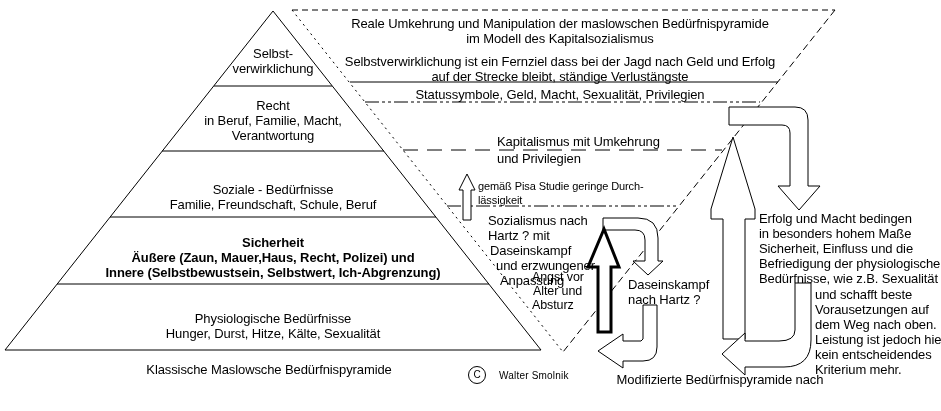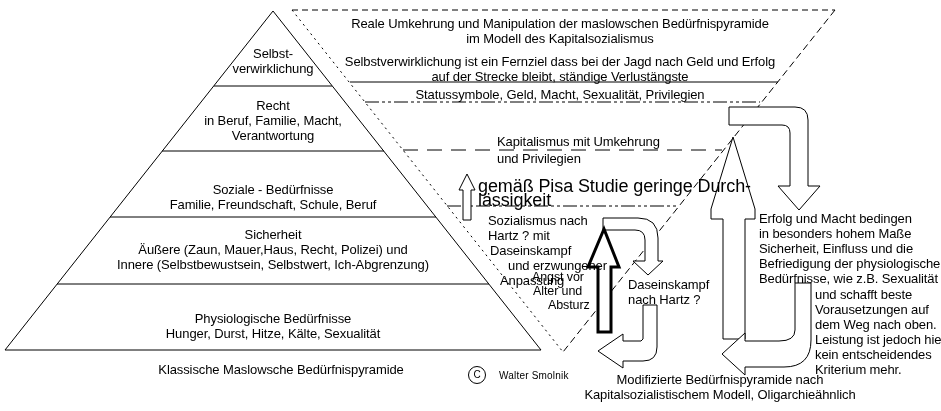--- a/index.html
+++ b/index.html
@@ -12,22 +12,22 @@
   }
   .stage svg { position:absolute; left:0; top:0; }
   .shape { stroke:var(--ink); fill:none; stroke-width:1; }
   .arrow { stroke:var(--ink); fill:var(--bg); stroke-width:1; }
   .arrow-bold { stroke:var(--ink); fill:var(--bg); stroke-width:3; }
   .txt { position:absolute; line-height:15px; white-space:nowrap; }
   .ctr { text-align:center; }
   .lh14 { line-height:14px; }
   .lh17 { line-height:17px; }
   .ln { white-space:nowrap; }
-  .in1{ margin-left:1px; } .in2{ margin-left:2px; } .in4{ margin-left:20px; }
-  .in16{ margin-left:16px; } .in20{ margin-left:12px; }
+  .in1{ margin-left:1px; } .in2{ margin-left:2px; } .in4{ margin-left:8px; }
+  .in16{ margin-left:0; } .in20{ margin-left:12px; }
   .copyright-circle {
     position:absolute; left:468px; top:366px; width:16px; height:16px;
     border:1px solid var(--ink); border-radius:50%;
     font-size:10px; line-height:16px; text-align:center;
   }
   .credit-name { position:absolute; left:499px; top:370px; font-size:10px; letter-spacing:0.2px; }
 </style>
 </head>
 <body>
 
@@ -74,49 +74,49 @@
   </div>
   <div class="txt ctr" style="left:63px; top:98px; width:420px;">
     <div class="ln">Recht</div>
     <div class="ln">in Beruf, Familie, Macht,</div>
     <div class="ln">Verantwortung</div>
   </div>
   <div class="txt ctr" style="left:63px; top:182px; width:420px;">
     <div class="ln">Soziale - Bedürfnisse</div>
     <div class="ln">Familie, Freundschaft, Schule, Beruf</div>
   </div>
-  <div class="txt ctr" style="left:63px; top:227px; width:420px;">
+  <div class="txt ctr" style="left:63px; top:235px; width:420px;font-weight:bold;">
     <div class="ln">Sicherheit</div>
     <div class="ln">Äußere (Zaun, Mauer,Haus, Recht, Polizei) und</div>
     <div class="ln">Innere (Selbstbewustsein, Selbstwert, Ich-Abgrenzung)</div>
   </div>
   <div class="txt ctr" style="left:63px; top:311px; width:420px;text-align:center;">
     <div class="ln">Physiologische Bedürfnisse</div>
     <div class="ln">Hunger, Durst, Hitze, Kälte, Sexualität</div>
   </div>
-  <div class="txt ctr" style="left:81px; top:362px; width:400px;">
+  <div class="txt ctr" style="left:69px; top:362px; width:400px;">
     <div class="ln">Klassische Maslowsche Bedürfnispyramide</div>
   </div>
 
   <div class="txt ctr" style="left:285px; top:16px; width:550px;">
     <div class="ln">Reale Umkehrung und Manipulation der maslowschen Bedürfnispyramide</div>
     <div class="ln">im Modell des Kapitalsozialismus</div>
   </div>
   <div class="txt ctr" style="left:285px; top:54px; width:550px;">
     <div class="ln">Selbstverwirklichung ist ein Fernziel dass bei der Jagd nach Geld und Erfolg</div>
     <div class="ln">auf der Strecke bleibt, ständige Verlustängste</div>
   </div>
   <div class="txt ctr" style="left:350px; top:87px; width:420px;">
     <div class="ln">Statussymbole, Geld, Macht, Sexualität, Privilegien</div>
   </div>
   <div class="txt lh17" style="left:497px; top:133px;">
     <div class="ln">Kapitalismus mit Umkehrung</div>
     <div class="ln">und Privilegien</div>
   </div>
-  <div class="txt lh14" style="left:478px; top:179px; font-size:18px;">
+  <div class="txt lh14" style="left:478px; top:179px; font-size:11px;">
     <div class="ln">gemäß Pisa Studie geringe Durch-</div>
     <div class="ln">lässigkeit</div>
   </div>
   <div class="txt" style="left:488px; top:213px;">
     <div class="ln">Sozialismus nach</div>
     <div class="ln">Hartz ? mit</div>
     <div class="ln in2">Daseinskampf</div>
     <div class="ln in4">und erzwungener</div>
     <div class="ln in20">Anpassung</div>
   </div>
@@ -124,21 +124,20 @@
     <div class="ln">Angst vor</div>
     <div class="ln in1">Alter und</div>
     <div class="ln in16">Absturz</div>
   </div>
   <div class="txt" style="left:628px; top:277px;">
     <div class="ln">Daseinskampf</div>
     <div class="ln">nach Hartz ?</div>
   </div>
   <div class="txt ctr" style="left:570px; top:372px; width:300px;">
     <div class="ln">Modifizierte Bedürfnispyramide nach</div>
-    <div class="ln">Kapitalsozialistischem Modell, Oligarchieähnlich</div>
   </div>
 
   <div class="txt" style="left:759px; top:211px;">
     <div class="ln">Erfolg und Macht bedingen</div>
     <div class="ln">in besonders hohem Maße</div>
     <div class="ln">Sicherheit, Einfluss und die</div>
     <div class="ln">Befriedigung der physiologischen</div>
     <div class="ln">Bedürfnisse, wie z.B. Sexualität</div>
   </div>
   <div class="txt" style="left:815px; top:287px;">

